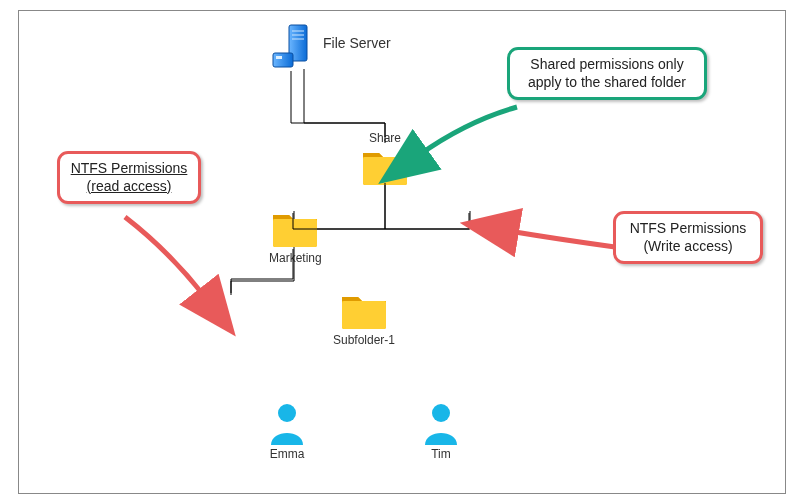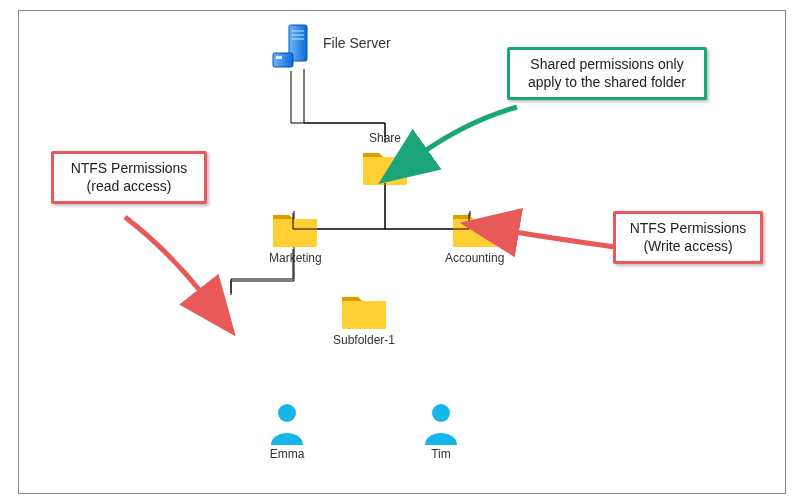--- a/index.html
+++ b/index.html
@@ -27,21 +27,21 @@
     margin-top: 2px;
     white-space: nowrap;
   }
   .folder-svg { width: 48px; height: 40px; display: block; margin: 0 auto; }
   .user-svg { width: 40px; height: 44px; display: block; margin: 0 auto; }
   .server-svg { width: 44px; height: 50px; display: block; margin: 0 auto; }
 
   .callout {
     position: absolute;
     border: 3px solid;
-    border-radius: 2px;
+    border-radius: 11px;
     background: #fff;
     padding: 6px 10px;
     font-size: 14px;
     text-align: center;
     color: #222;
     line-height: 1.25;
     box-shadow: 2px 2px 3px rgba(0,0,0,0.25);
   }
   .callout.red   { border-color: #e85a5a; }
   .callout.green { border-color: #1aa57a; }
@@ -121,28 +121,20 @@
 
   <div class="node" style="left:250px; top:198px;">
     <svg class="folder-svg" viewBox="0 0 48 40">
       <path d="M2 6 h16 l4 4 h24 v26 a2 2 0 0 1 -2 2 H4 a2 2 0 0 1 -2 -2 Z" fill="#f7b500"></path>
       <path d="M2 6 h16 l4 4 h-20 Z" fill="#e09b00"></path>
       <rect x="2" y="10" width="44" height="28" rx="2" fill="#ffcf33"></rect>
     </svg>
     <div class="label">Marketing</div>
   </div>
 
-  <div class="node" style="left:426px; top:198px;">
-    <svg class="folder-svg" viewBox="0 0 48 40">
-      <path d="M2 6 h16 l4 4 h24 v26 a2 2 0 0 1 -2 2 H4 a2 2 0 0 1 -2 -2 Z" fill="#f7b500"></path>
-      <path d="M2 6 h16 l4 4 h-20 Z" fill="#e09b00"></path>
-      <rect x="2" y="10" width="44" height="28" rx="2" fill="#ffcf33"></rect>
-    </svg>
-    <div class="label">Accounting</div>
-  </div>
 
 
   <div class="node" style="left:278px; top:280px;margin-left:36px;">
     <svg class="folder-svg" viewBox="0 0 48 40">
       <path d="M2 6 h16 l4 4 h24 v26 a2 2 0 0 1 -2 2 H4 a2 2 0 0 1 -2 -2 Z" fill="#f7b500"></path>
       <path d="M2 6 h16 l4 4 h-20 Z" fill="#e09b00"></path>
       <rect x="2" y="10" width="44" height="28" rx="2" fill="#ffcf33"></rect>
     </svg>
     <div class="label">Subfolder-1</div>
   </div>
@@ -182,21 +174,21 @@
   </div>
   <svg class="arrow" style="left:388px; top:90px;" width="120" height="70">
     <defs>
       <marker id="ahg" markerWidth="12" markerHeight="12" refX="2" refY="5" orient="auto">
         <path d="M0 0 L12 5 L0 10 Z" fill="#1aa57a"></path>
       </marker>
     </defs>
     <path d="M110 6 Q60 20 12 54" stroke="#1aa57a" stroke-width="5" fill="none" marker-end="url(#ahg)"></path>
   </svg>
 
-  <div class="callout red" style="left:32px; top:140px; width:156px;">
+  <div class="callout red" style="left:38px; top:140px; width:144px;text-decoration:underline;">
     <span>NTFS Permissions (read access)</span>
   </div>
   <svg class="arrow" style="left:100px; top:200px;" width="110" height="100">
     <defs>
       <marker id="ahr1" markerWidth="12" markerHeight="12" refX="2" refY="5" orient="auto">
         <path d="M0 0 L12 5 L0 10 Z" fill="#e85a5a"></path>
       </marker>
     </defs>
     <path d="M6 6 Q50 40 86 86" stroke="#e85a5a" stroke-width="5" fill="none" marker-end="url(#ahr1)"></path>
   </svg>

